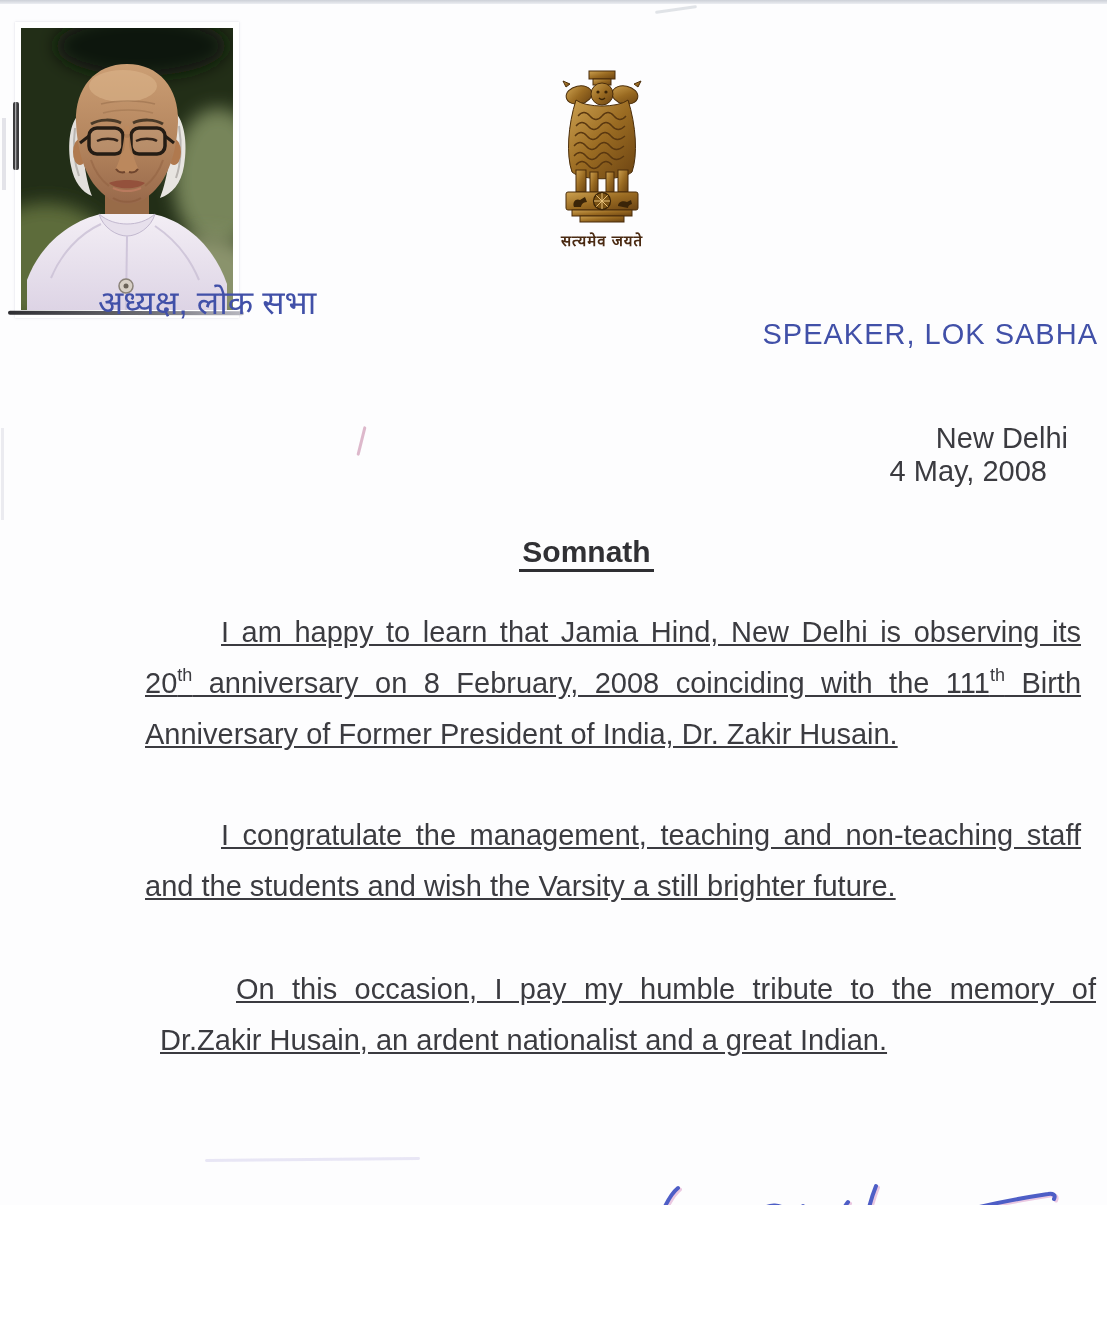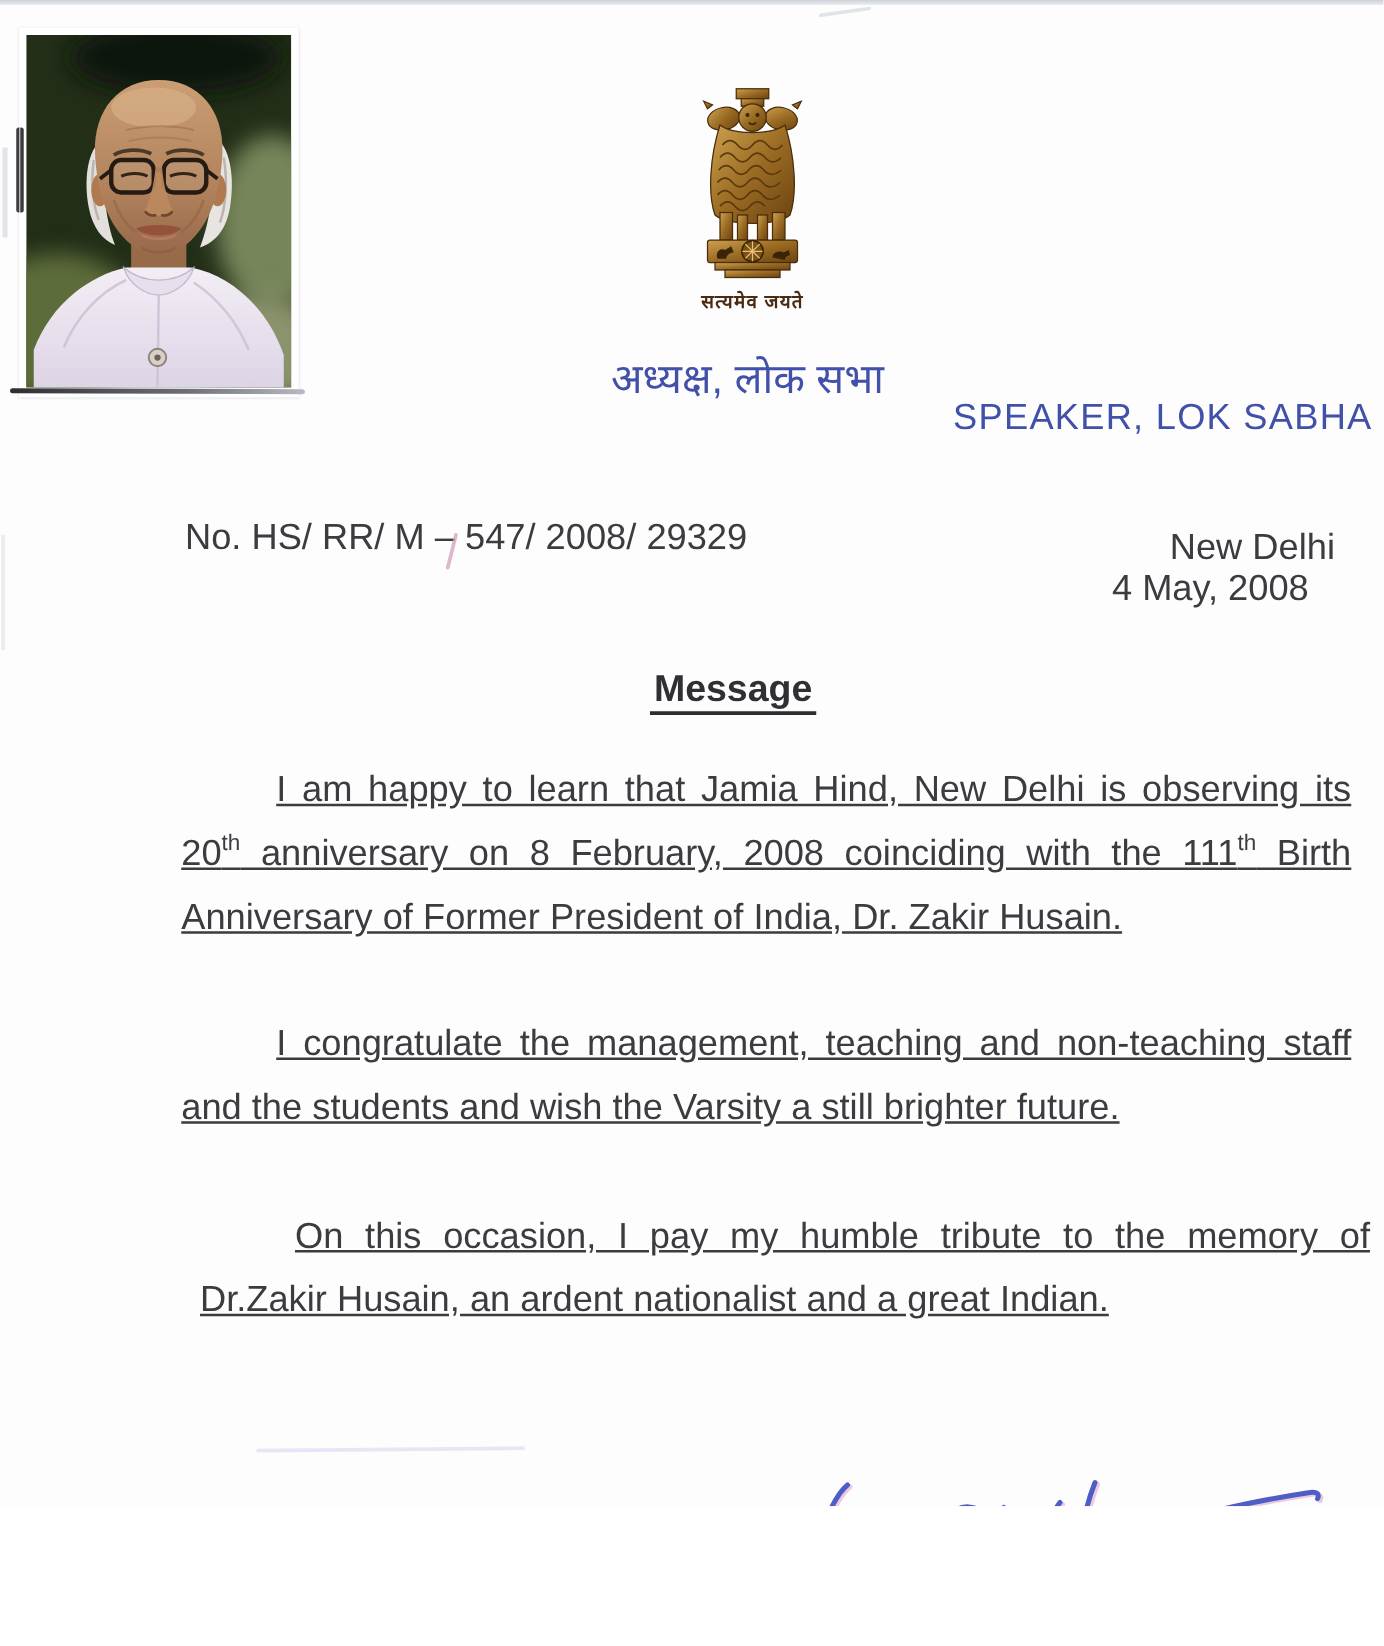--- a/index.html
+++ b/index.html
@@ -30,21 +30,21 @@
 
   
   .photo-print { left:15px; top:22px; width:224px; height:296px; background:#ffffff;
     box-shadow:0 0 2px rgba(180,180,200,.5); }
   .photo-img { position:absolute; left:6px; top:6px; width:212px; height:282px; }
 
   
   .emblem { left:552px; top:70px; width:100px; height:160px; }
   .motto { left:102px; top:230px; width:1000px; text-align:center;
     font-size:15px; font-weight:bold; letter-spacing:1px; color:#4a2a12; }
-  .title-hindi { left:98px; top:279px; width:1000px; text-align:center;
+  .title-hindi { left:98px; top:279px; width:1000px; text-align:left;
     font-size:33px; color:#4150a8; }
   .title-english { left:98px; top:318px; width:1000px; text-align:right;
     font-size:29px; letter-spacing:1px; color:#4150a8; }
 
   
   .ref { left:148px; top:414px; font-size:29px; }
   .place-date { right:39px; top:422px; text-align:right; font-size:29px; line-height:33px; }
   .place-date .date { display:block; padding-right:21px; }
 
   .heading { left:33px; top:535px; width:1107px; text-align:center;
@@ -180,29 +180,28 @@
           <path d="M55.7,125.3 L44.3,136.7"></path>
       </g>
       <path d="M22,137 C20,132 24,128 28,130 L33,127 L35,132 C31,132 29,135 29,137 Z" fill="#3a2408"></path>
       <path d="M66,136 c0,-4 5,-6 9,-4 l4,-2 l1,4 c-3,1 -4,2 -4,4 Z" fill="#3a2408"></path>
     </svg>
   </div>
   <div class="abs motto">सत्यमेव जयते</div>
   <div class="abs title-hindi">अध्यक्ष, लोक सभा</div>
   <div class="abs title-english">SPEAKER, LOK SABHA</div>
 
-  <div class="abs ref">No. HS/ RR/ M – 547/ 2008/ 29329</div>
   <div class="abs place-date">
     <span>New Delhi</span>
     <span class="date">4 May, 2008</span>
   </div>
   <div class="abs pink-mark"></div>
 
   <div class="abs heading">
-    <span>Message</span>
+    <span>Somnath</span>
   </div>
 
   <p class="abs para p1"><span>I am happy to learn that Jamia Hind, New Delhi is observing its 20</span><span class="sup">th</span><span> anniversary on 8 February, 2008 coinciding with the 111</span><span class="sup">th</span><span> Birth Anniversary of Former President of India, Dr. Zakir Husain.</span></p>
   <p class="abs para p2">I congratulate the management, teaching and non-teaching staff and the students and wish the Varsity a still brighter future.</p>
   <p class="abs para p3">On this occasion, I pay my humble tribute to the memory of Dr.Zakir Husain, an ardent nationalist and a great Indian.</p>
 
   <div class="abs signature">
     <svg viewBox="0 0 450 145" width="450" height="145" xmlns="http://www.w3.org/2000/svg">
       <g fill="none" stroke="#cf7ab8" stroke-width="4" stroke-linecap="round" stroke-linejoin="round" opacity="0.4" transform="translate(2,1.5)">
         <path d="M66,16 C56,24 47,46 40,68 C36,80 33,92 34,97 C35,104 42,102 46,94 C50,86 50,80 56,80 C63,80 61,95 69,95 C77,95 77,80 84,80 C91,80 89,95 97,95 C104,95 104,79 111,79 C118,79 116,94 124,94 C130,94 134,87 139,79 C145,70 149,59 154,51 C157,46 162,44 165,48 C167,52 163,58 158,60"></path>

